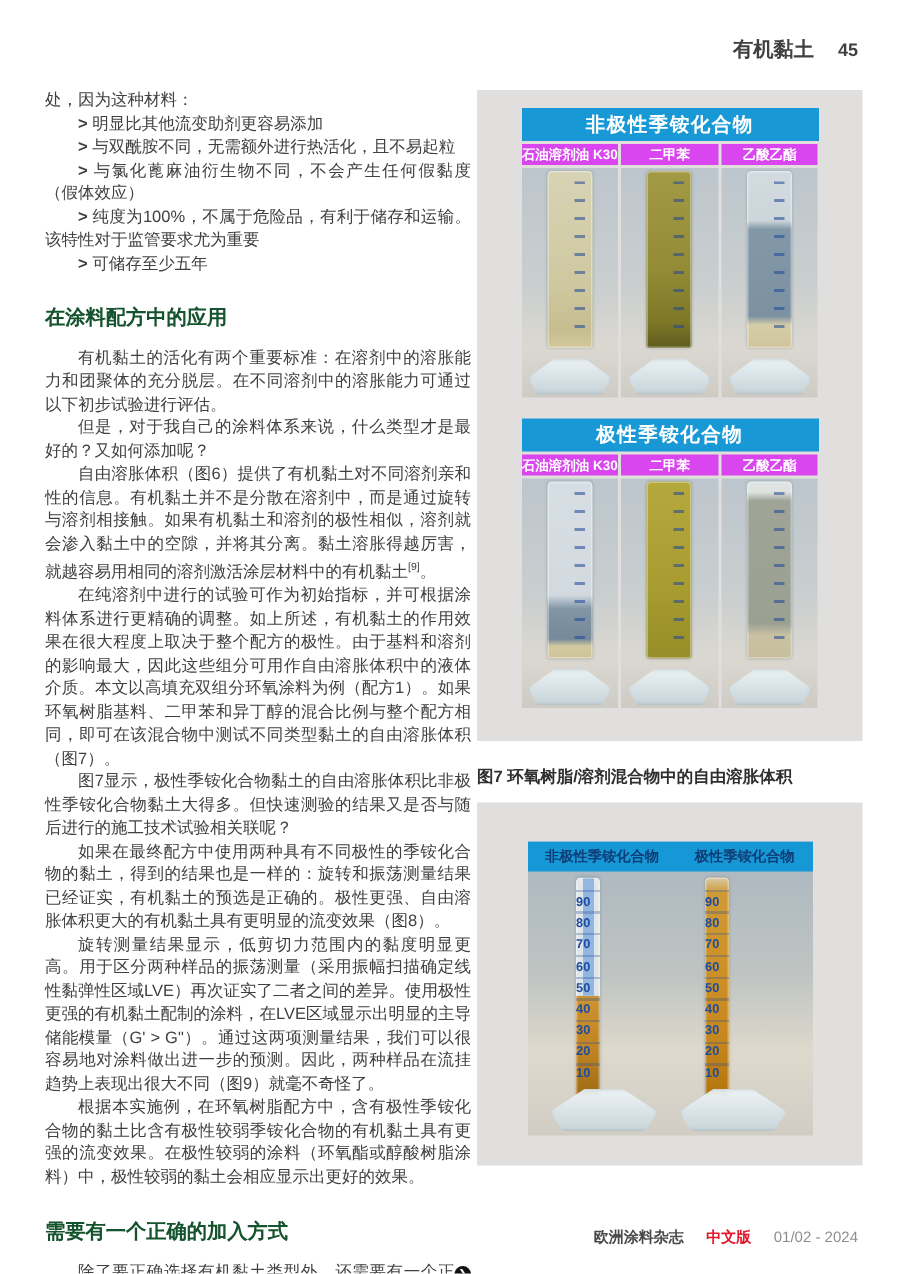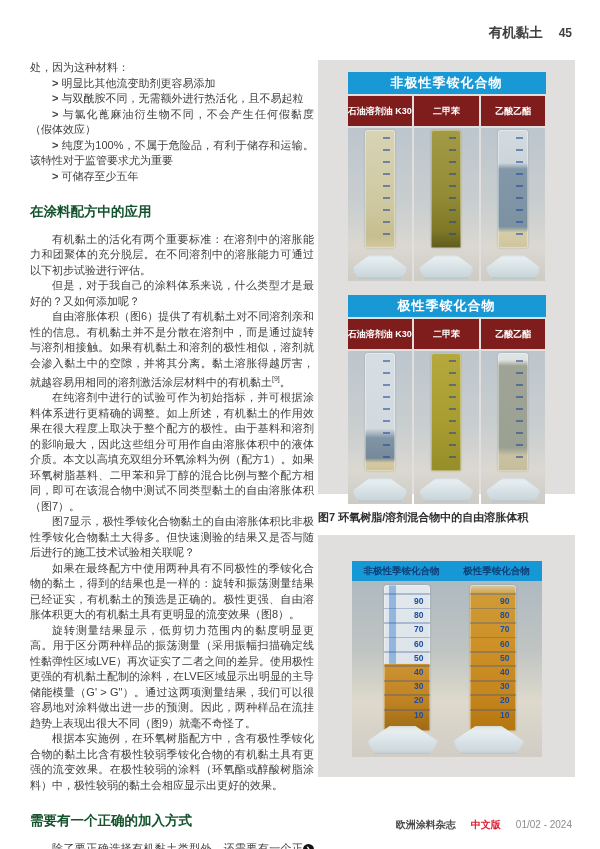--- a/index.html
+++ b/index.html
@@ -32,21 +32,21 @@
 
   
   .col-right { position:absolute; left:318px; top:60px; width:257px; }
   .fig-caption { font-size:11px; font-weight:bold; color:#2f2f2f; margin-bottom:10px; }
   .panel { background:#e1dfdd; width:257px; }
   .panel6 { height:434px; padding-top:12px; margin-bottom:16px; }
   .block6 { width:198px; margin:0 auto; }
   .banner { height:22px; background:#1899d5; color:#fff; font-weight:bold; font-size:13px;
             display:flex; align-items:center; justify-content:center; letter-spacing:1px; }
   .cols { display:grid; grid-template-columns:1fr 1fr 1fr; gap:2px; margin-top:2px; }
-  .cols .cell { height:30px; background:#7f1d1d; color:#fff; font-size:9px; font-weight:bold;
+  .cols .cell { height:14px; background:#d946ef; color:#fff; font-size:9px; font-weight:bold;
                 display:flex; align-items:center; justify-content:center; white-space:nowrap; overflow:hidden; }
   .photos { display:grid; grid-template-columns:1fr 1fr 1fr; gap:2px; margin-top:2px; }
   .photo { position:relative; height:153px; overflow:hidden;
            background:linear-gradient(180deg,#bdc6cd 0%,#c9cecf 50%,#dbd8d1 78%,#cecbc5 100%); }
   .grp2 { margin-top:14px; }
 
   .cyl { position:absolute; top:2px; left:50%; transform:translateX(-50%); width:30px; height:118px;
          border-radius:3px 3px 2px 2px; box-shadow:inset 0 0 0 1px rgba(255,255,255,.35), 0 0 2px rgba(90,110,120,.4); }
   .cyl::after { content:''; position:absolute; right:5px; top:7px; bottom:7px; width:7px;
                 background:repeating-linear-gradient(180deg, rgba(30,70,150,.55) 0 2px, transparent 2px 12px); }
@@ -61,21 +61,21 @@
           clip-path:polygon(32% 0,68% 0,100% 55%,88% 100%,12% 100%,0 55%);
           box-shadow:inset 0 0 3px rgba(120,140,150,.5); }
 
   
   .panel7 { height:242px; padding-top:26px; }
   .photo7 { position:relative; width:190px; height:196px; margin:0 auto; overflow:hidden;
             background:linear-gradient(180deg,#a9b6c0 0%,#bfc4c2 45%,#ded9cc 72%,#d1cdc5 100%); }
   .banner7 { position:absolute; top:0; left:0; right:0; height:20px; background:#1798d6;
              display:flex; align-items:center; justify-content:space-around; }
   .banner7 span { font-size:9.5px; font-weight:bold; color:#0d3e78; white-space:nowrap; }
-  .cyl7 { position:absolute; top:24px; width:46px; height:146px; border-radius:3px 3px 2px 2px;
+  .cyl7 { position:absolute; top:24px; width:16px; height:146px; border-radius:3px 3px 2px 2px;
           box-shadow:inset 0 0 0 1px rgba(255,255,255,.35), 0 0 2px rgba(90,110,120,.45); }
   .cyl7::before { content:''; position:absolute; left:0; right:0; top:8px; bottom:10px;
           background:repeating-linear-gradient(180deg, rgba(40,80,150,.30) 0 1.5px, transparent 1.5px 14.5px); }
   .cyl7-np { left:32px;
           background-image:
             linear-gradient(90deg, transparent 0 5px, rgba(95,150,215,.6) 5px 12px, transparent 12px 100%),
             linear-gradient(180deg,#e2e8ec 0%,#dde5ea 100%),
             linear-gradient(180deg,#cd9231 0%,#c08322 55%,#9d6a14 100%);
           background-size:100% 54%,100% 54%,100% 46%;
           background-position:0 0,0 0,0 100%;

